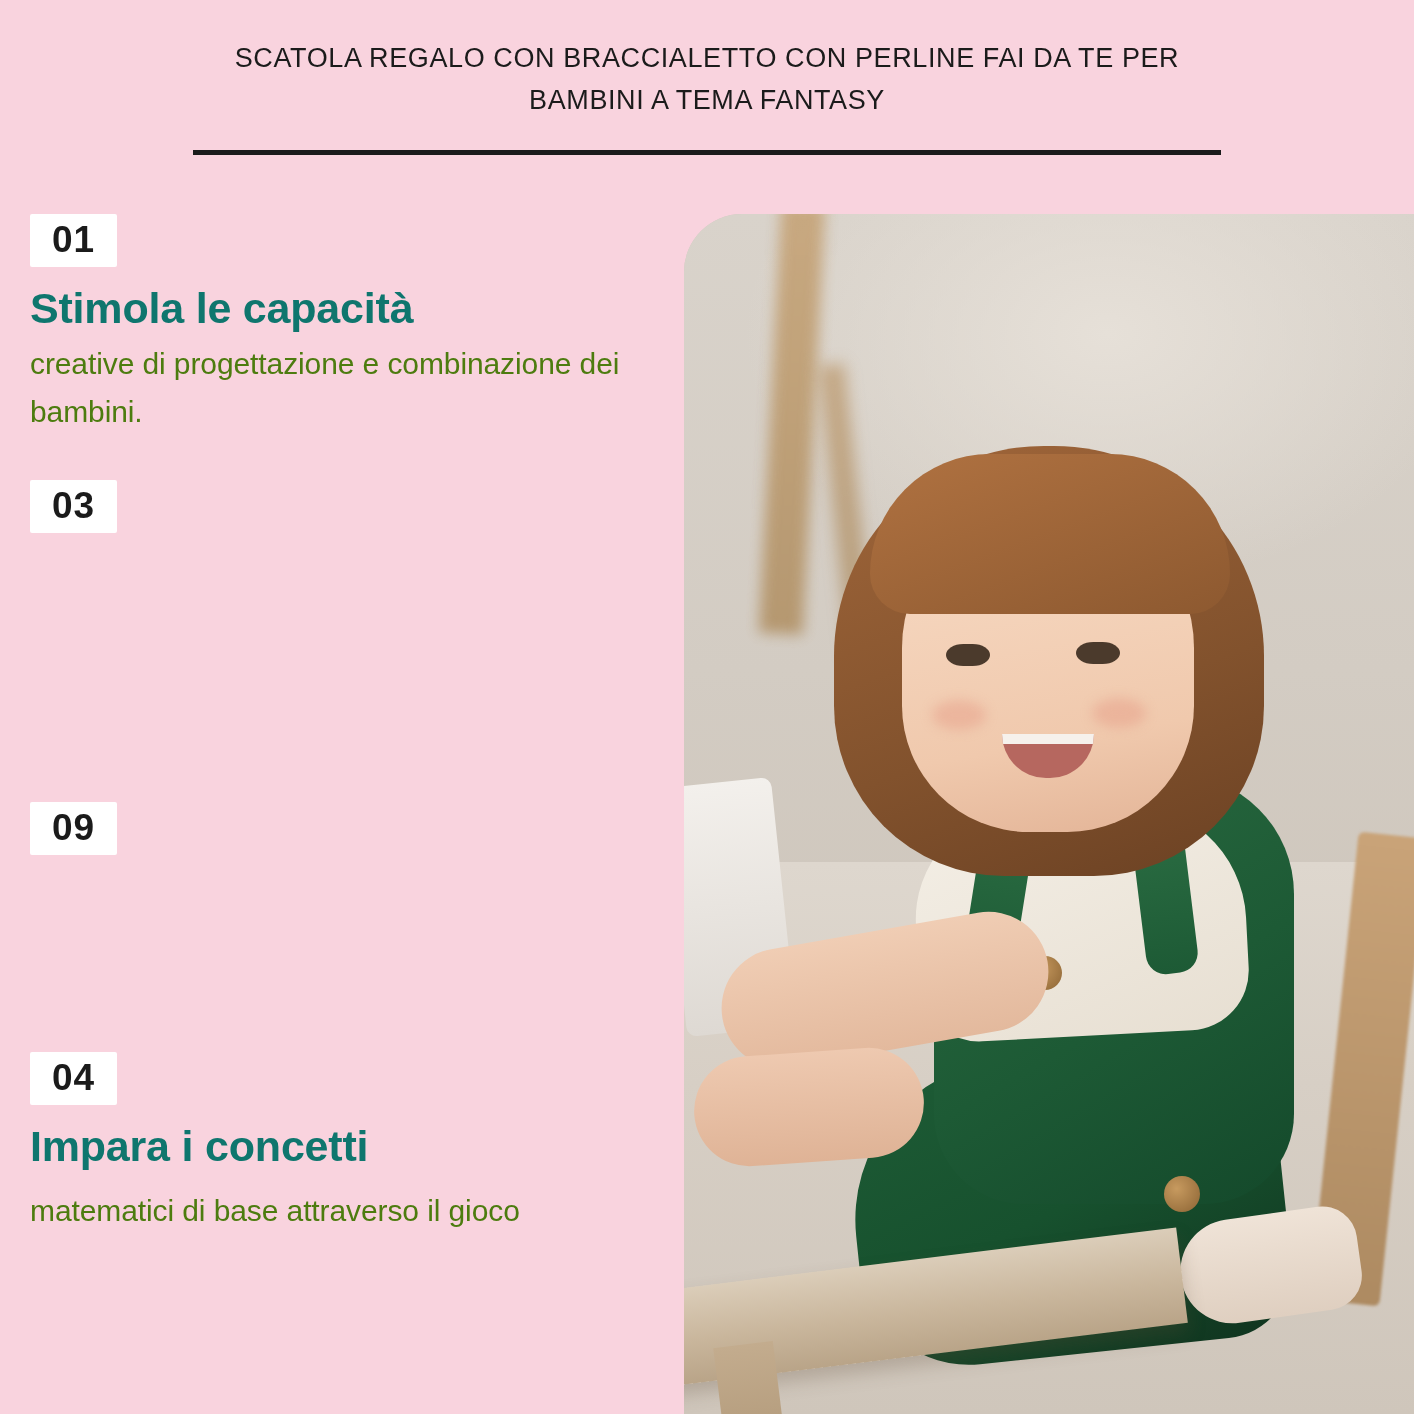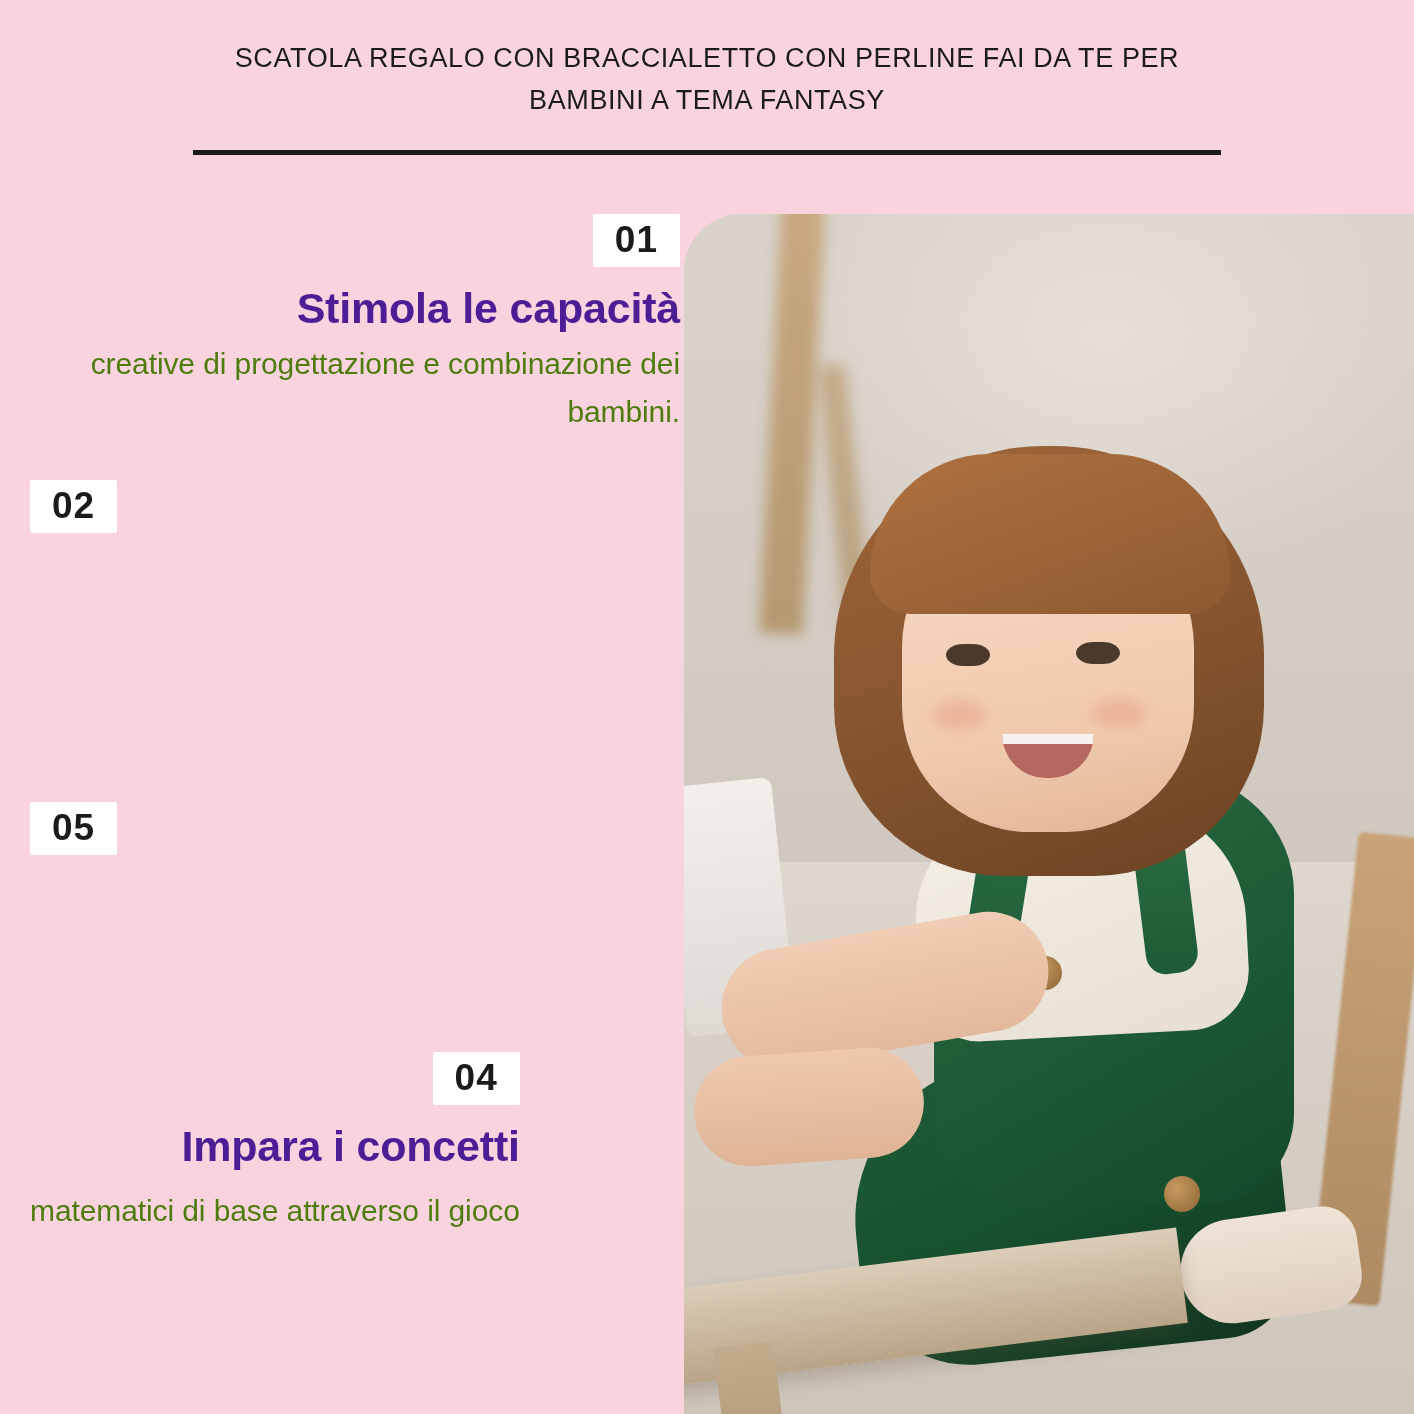--- a/index.html
+++ b/index.html
@@ -48,21 +48,20 @@
 
   
   .left-col {
     position: absolute;
     top: 196px;
     left: 0;
     width: 680px;
     height: 1218px;
     padding-left: 30px;
     box-sizing: border-box;
-    text-align: right;
   }
 
   .feature {
     position: absolute;
     left: 30px;
   }
 
   .badge {
     display: inline-block;
     background: #ffffff;
@@ -71,21 +70,21 @@
     font-weight: 700;
     letter-spacing: 1px;
     padding: 7px 22px 9px 22px;
     line-height: 1;
     border-radius: 2px;
   }
 
   .feat-head {
     font-size: 43px;
     font-weight: 700;
-    color: #4c1d95;
+    color: #0f766e;
     margin-top: 16px;
     line-height: 1.18;
     letter-spacing: -0.2px;
   }
 
   .feat-body {
     font-size: 30px;
     font-weight: 400;
     color: #4d7c0f;
     line-height: 1.62;
@@ -317,25 +316,25 @@
 
   <div class="left-col">
 
     <div class="feature" id="feature-1">
       <div class="badge">01</div>
       <div class="feat-head">Stimola le capacità</div>
       <div class="feat-body">creative di progettazione e combinazione dei bambini.</div>
     </div>
 
     <div class="feature" id="feature-2">
-      <div class="badge">02</div>
+      <div class="badge">03</div>
     </div>
 
     <div class="feature" id="feature-3">
-      <div class="badge">05</div>
+      <div class="badge">09</div>
     </div>
 
     <div class="feature" id="feature-4">
       <div class="badge">04</div>
       <div class="feat-head">Impara i concetti</div>
       <div class="feat-body small">matematici di base attraverso il gioco</div>
     </div>
 
   </div>
 

